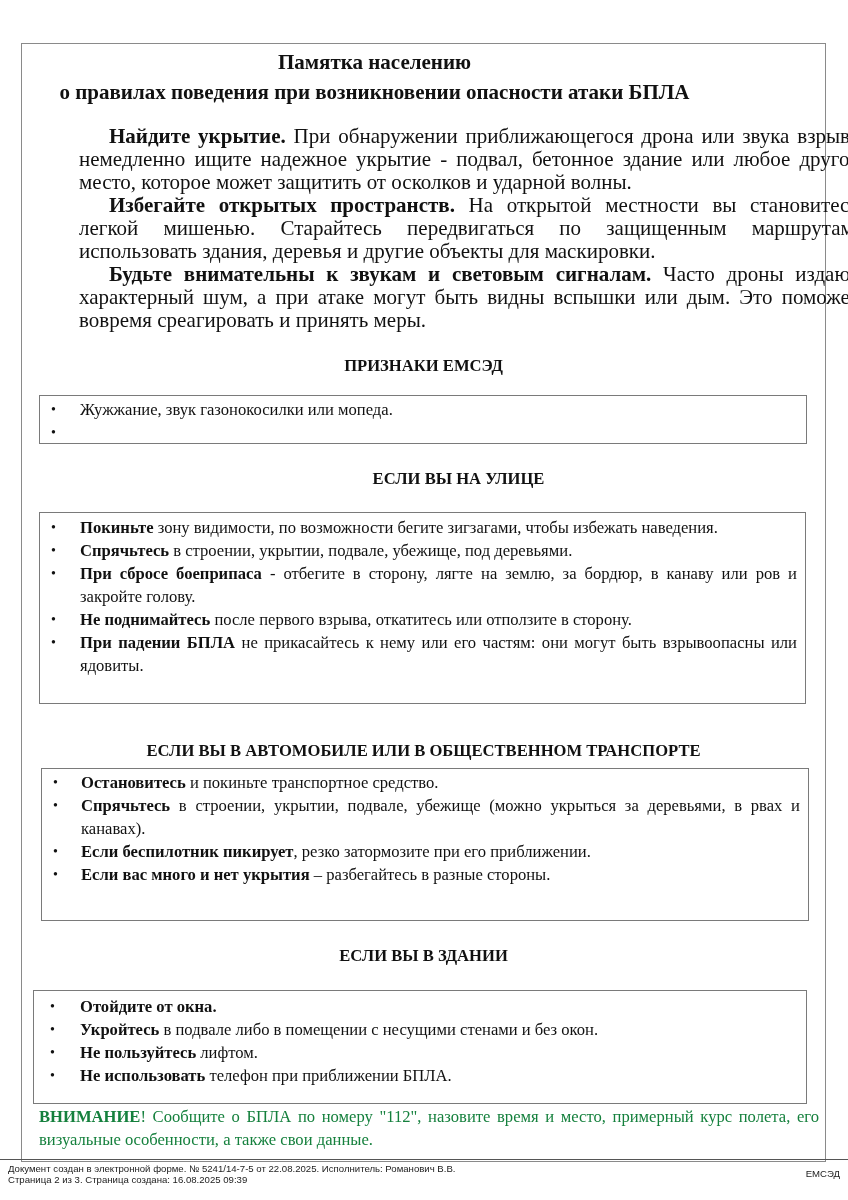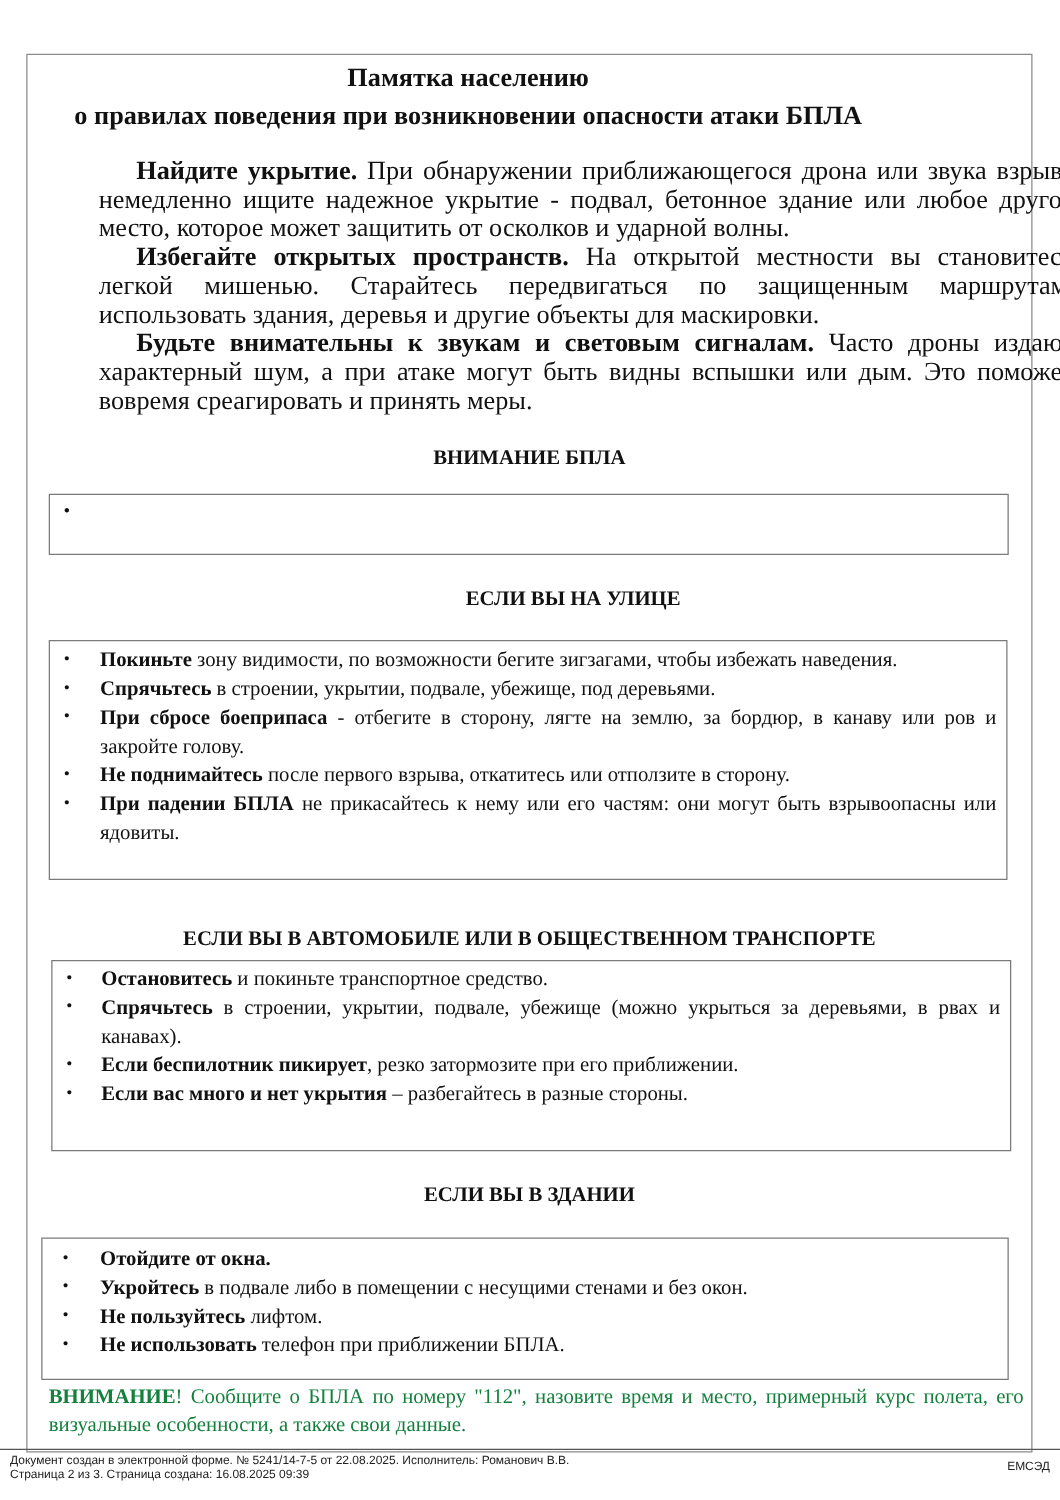--- a/index.html
+++ b/index.html
@@ -86,24 +86,24 @@
 
 <div class="page-frame"></div>
 
 <div class="title t1">Памятка населению</div>
 <div class="title t2">о правилах поведения при возникновении опасности атаки БПЛА</div>
 
 <div class="para p1"><b>Найдите укрытие.</b><span> При обнаружении приближающегося дрона или звука взрыва немедленно ищите надежное укрытие - подвал, бетонное здание или любое другое место, которое может защитить от осколков и ударной волны.</span></div>
 <div class="para p2"><b>Избегайте открытых пространств.</b><span> На открытой местности вы становитесь легкой мишенью. Старайтесь передвигаться по защищенным маршрутам, использовать здания, деревья и другие объекты для маскировки.</span></div>
 <div class="para p3"><b>Будьте внимательны к звукам и световым сигналам.</b><span> Часто дроны издают характерный шум, а при атаке могут быть видны вспышки или дым. Это поможет вовремя среагировать и принять меры.</span></div>
 
-<div class="heading h1">ВНИМАНИЕ БПЛА</div>
+<div class="heading h1">ПРИЗНАКИ ЕМСЭД</div>
 <div class="box b1">
   <ul>
-      <li><span class="bullet">•</span></li>
+      <li><span class="bullet">•</span><span>Жужжание, звук газонокосилки или мопеда.</span></li>
       <li><span class="bullet">•</span></li>
     </ul>
 </div>
 
 <div class="heading h2">ЕСЛИ ВЫ НА УЛИЦЕ</div>
 <div class="box b2">
   <ul>
       <li><span class="bullet">•</span><b>Покиньте</b><span> зону видимости, по возможности бегите зигзагами, чтобы избежать наведения.</span></li>
       <li><span class="bullet">•</span><b>Спрячьтесь</b><span> в строении, укрытии, подвале, убежище, под деревьями.</span></li>
       <li><span class="bullet">•</span><b>При сбросе боеприпаса</b><span> - отбегите в сторону, лягте на землю, за бордюр, в канаву или ров и закройте голову.</span></li>

